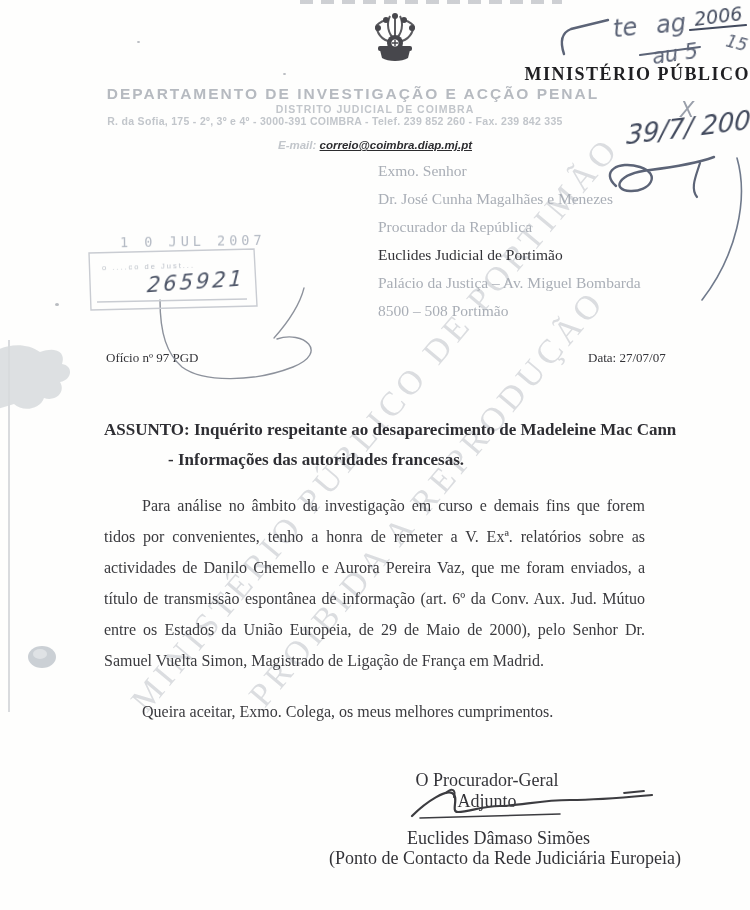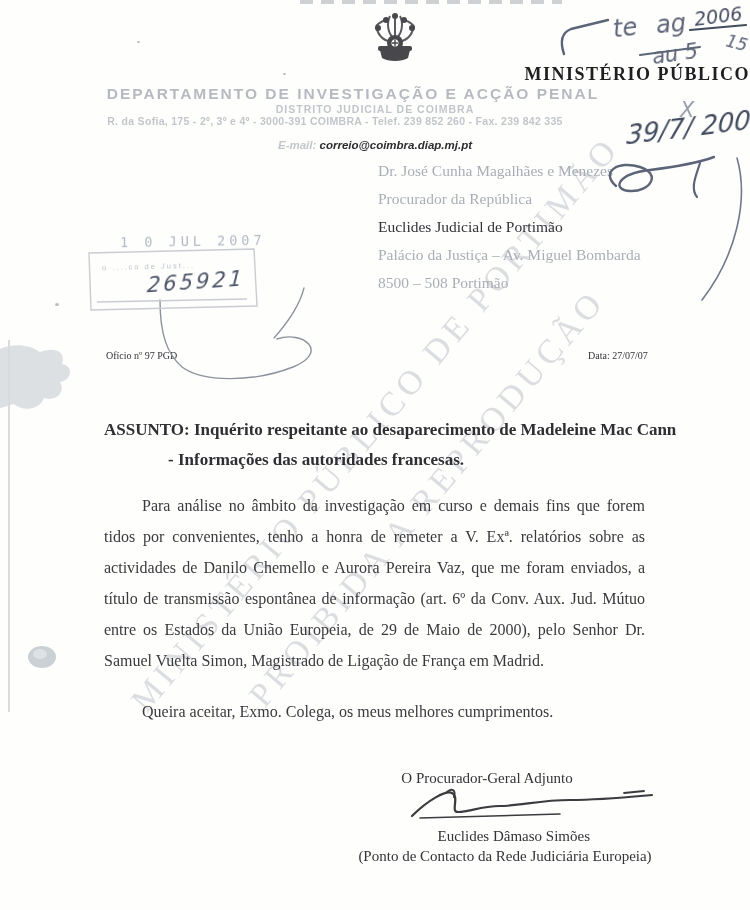--- a/index.html
+++ b/index.html
@@ -24,47 +24,47 @@
   }
   .addr{
     font-family:"Liberation Sans",sans-serif;font-weight:bold;font-size:10.5px;
     color:#c2c6cb;text-align:center;width:100%;letter-spacing:.3px;
   }
   .emailline{
     font-family:"Liberation Sans",sans-serif;font-size:11.5px;font-style:italic;
     text-align:center;width:100%;
   }
   .emailline .lbl{color:#c2c6cb;font-weight:bold;}
-  .emailline .val{color:#2c2c2f;font-weight:bold;}
+  .emailline .val{color:#2c2c2f;font-weight:bold;text-decoration:underline;}
   
   .recip{font-size:15.5px;line-height:28px;color:#a9aeb6;}
   .recip .strong{color:#333338;}
   
   .stampdate{
     font-family:"DejaVu Sans Mono",monospace;font-size:13.5px;letter-spacing:4px;
     color:#b3b9c3;transform:rotate(-1deg);filter:blur(.3px);
   }
   .stampfaint{
     font-family:"Liberation Sans",sans-serif;font-size:7.5px;letter-spacing:2px;
     color:#bcc1c9;filter:blur(.6px);transform:rotate(-1.5deg);
   }
   .regnum{
     font-family:"DejaVu Sans",sans-serif;font-style:italic;font-size:21px;
     color:#4e5668;transform:rotate(-4deg) skewX(-8deg);letter-spacing:3px;
     filter:blur(.2px);
   }
   
-  .refline{font-size:10px;color:#333338;}
+  .refline{font-size:13px;color:#333338;}
   .subject{font-size:17px;font-weight:bold;color:#2e2e33;}
   .bodytext{
     width:541px;font-size:16px;line-height:31px;text-align:justify;
     color:#3a3a3e;margin:0;text-indent:38px;
   }
   .closing{font-size:16px;color:#3a3a3e;}
-  .sig{font-size:15px;color:#333338;text-align:center;}
+  .sig{font-size:18px;color:#333338;text-align:center;}
   
   .wm{
     font-family:"Liberation Serif",serif;font-size:34px;letter-spacing:5px;
     color:#dbdde0;white-space:nowrap;transform-origin:0 50%;z-index:0;
   }
   
   .ink{
     font-family:"DejaVu Sans",sans-serif;font-style:italic;color:#5c6477;
     white-space:nowrap;filter:blur(.2px);
   }
@@ -123,20 +123,21 @@
   <div class="abs ministry layer-text" style="top:64px;">MINISTÉRIO PÚBLICO</div>
   <div class="abs dept layer-text" style="top:85px;left:-22px;">DEPARTAMENTO DE INVESTIGAÇÃO E ACÇÃO PENAL</div>
   <div class="abs district layer-text" style="top:103px;">DISTRITO JUDICIAL DE COIMBRA</div>
   <div class="abs addr layer-text" style="top:115px;left:-40px;">R. da Sofia, 175 - 2º, 3º e 4º - 3000-391 COIMBRA - Telef. 239 852 260 - Fax. 239 842 335</div>
   <div class="abs emailline layer-text" style="top:139px;">
     <span class="lbl">E-mail:</span>
     <span class="val">correio@coimbra.diap.mj.pt</span>
   </div>
 
   <div class="abs recip layer-text" style="left:378px;top:157px;">
+    <div>Exmo. Senhor</div>
     <div>Dr. José Cunha Magalhães e Menezes</div>
     <div>Procurador da República</div>
     <div class="strong">Euclides Judicial de Portimão</div>
     <div>Palácio da Justiça – Av. Miguel Bombarda</div>
     <div>8500 – 508 Portimão</div>
   </div>
 
   <div class="abs stampdate layer-text" style="left:120px;top:233px;">1 0  JUL  2007</div>
   <div class="abs stampfaint layer-text" style="left:102px;top:262px;">o ....co de Just...</div>
   <div class="abs regnum layer-ink" style="left:147px;top:270px;">265921</div>

